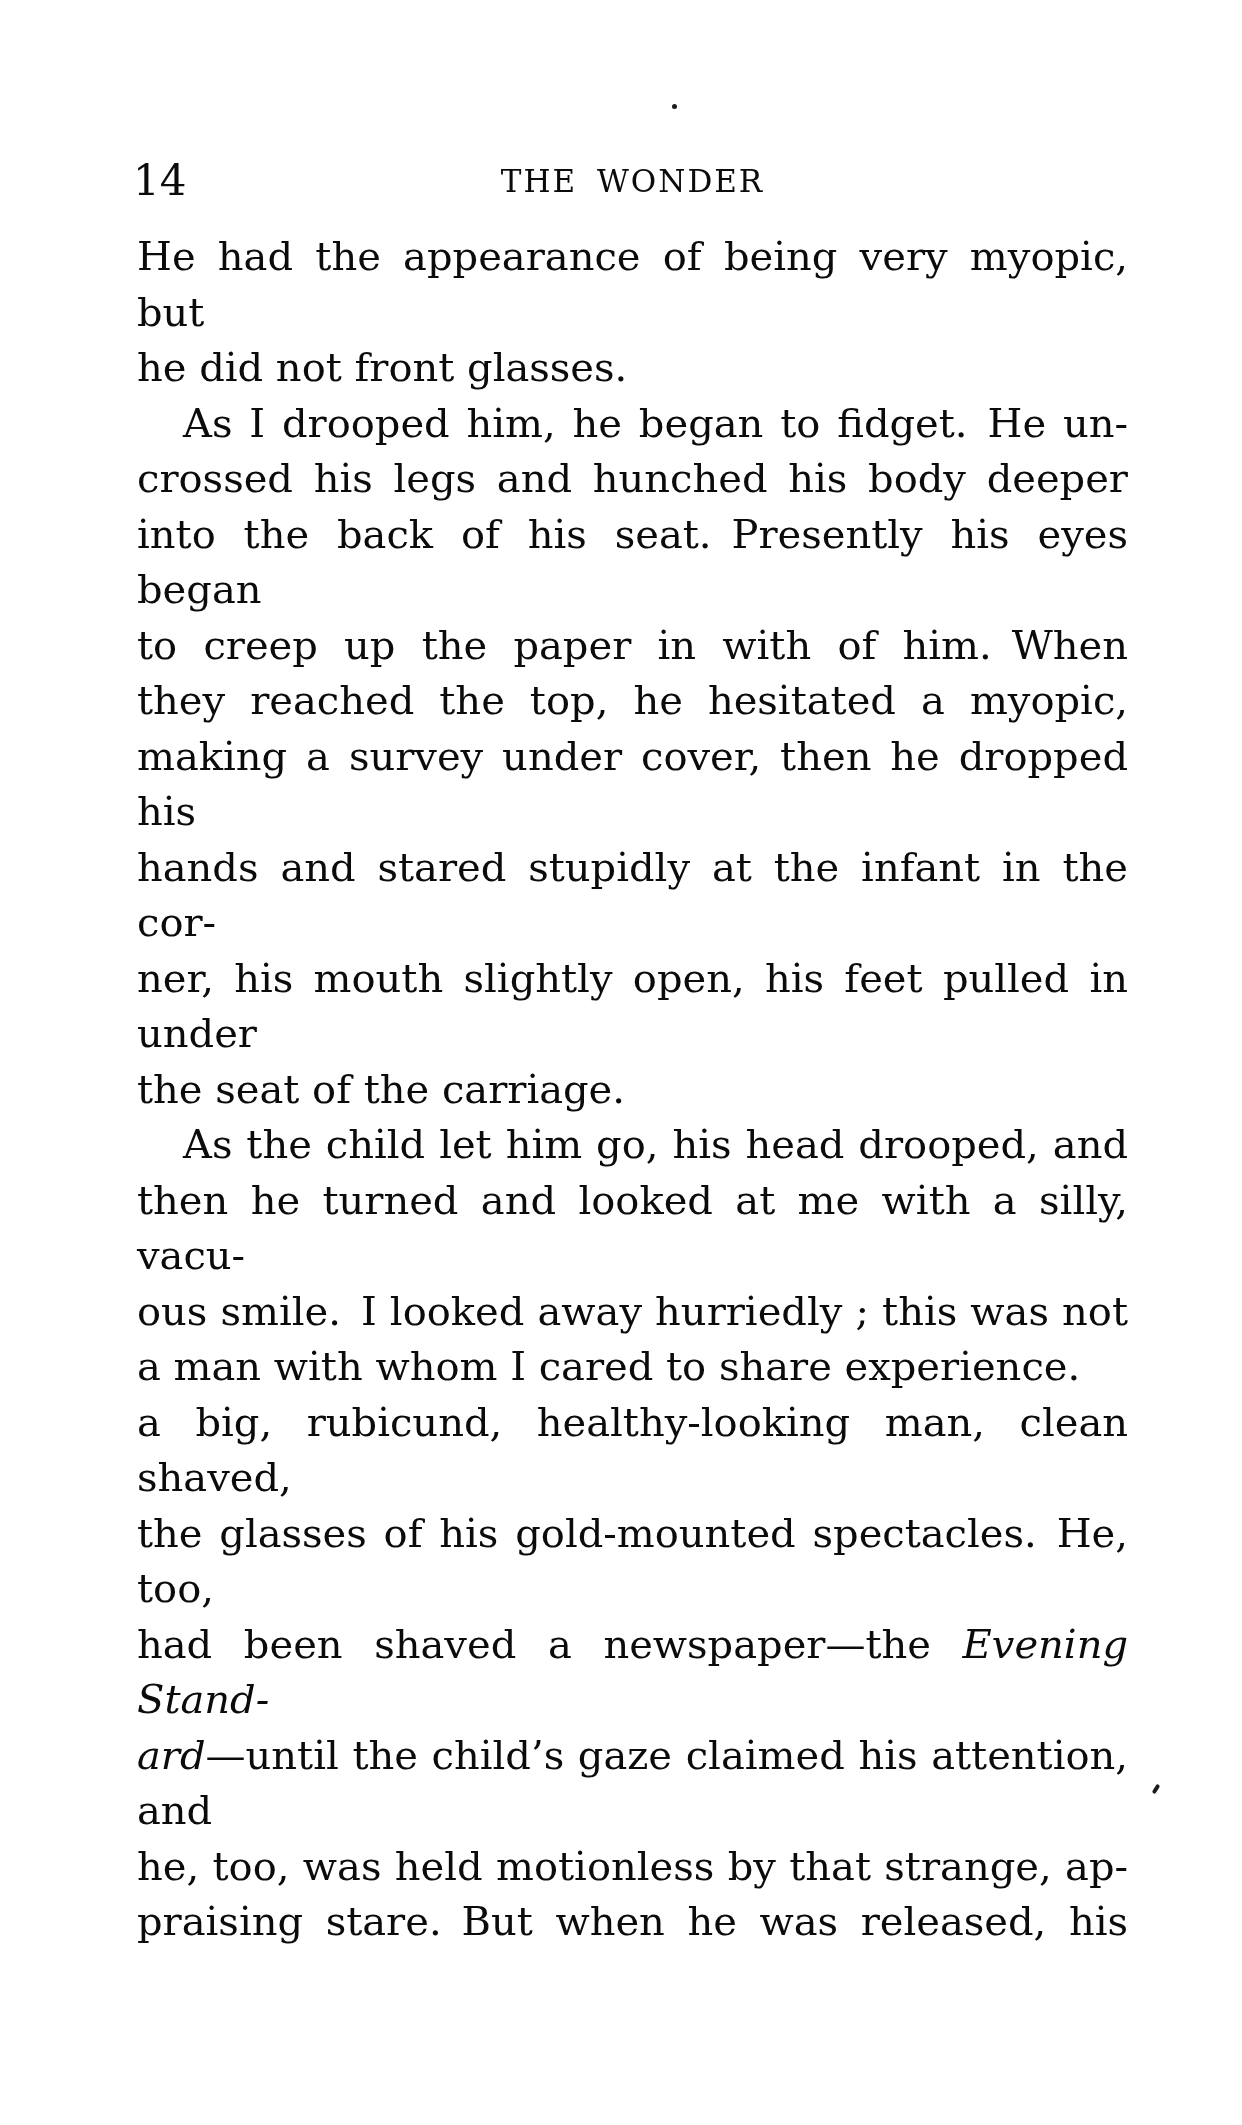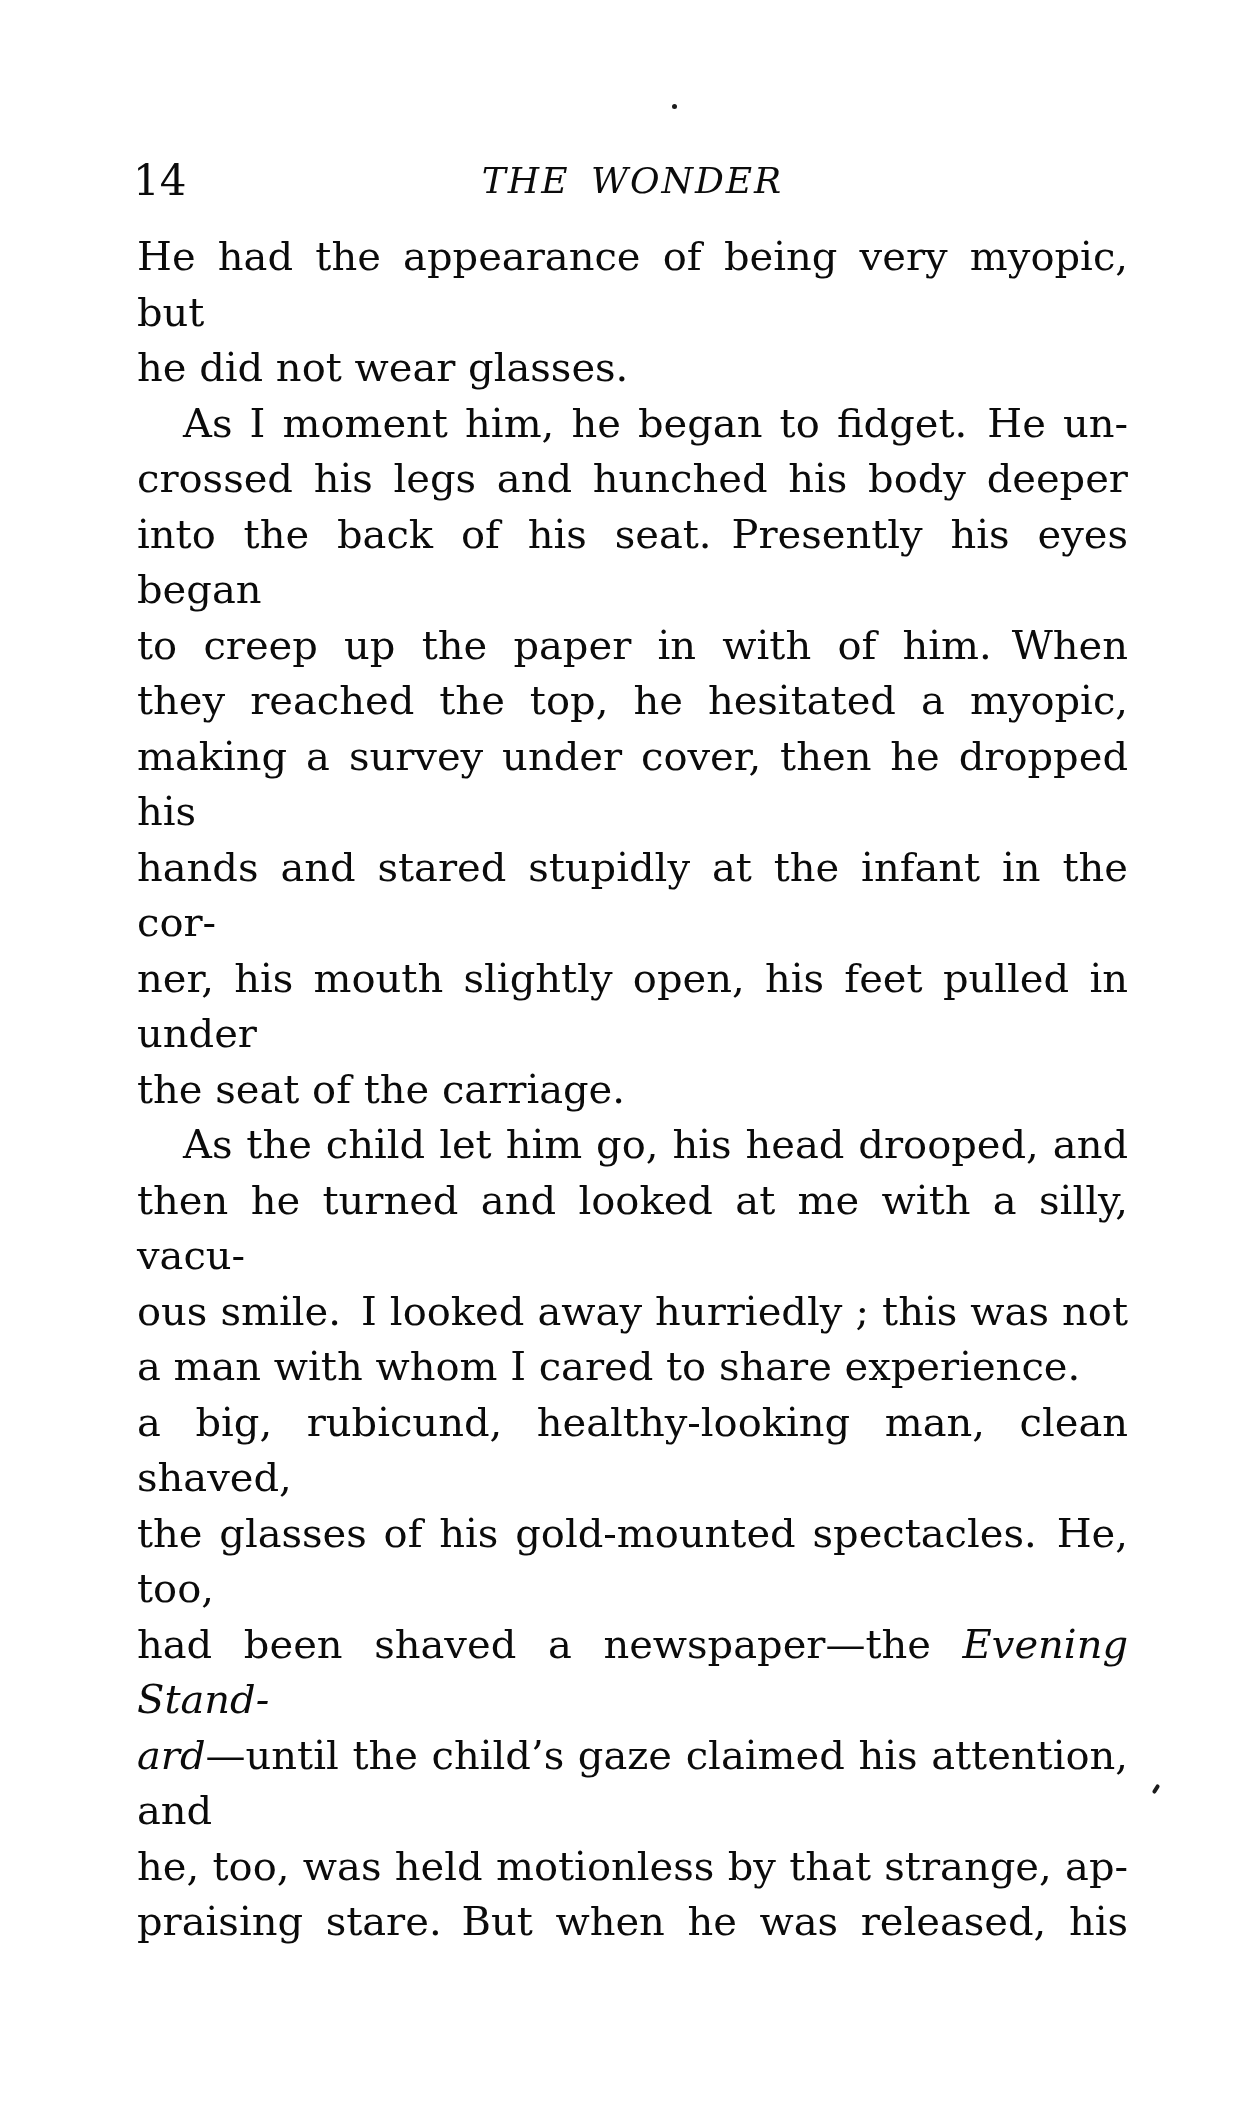--- a/index.html
+++ b/index.html
@@ -25,26 +25,25 @@
     position: absolute;
     left: -4px;
     top: 0;
   }
   .title {
     position: absolute;
     left: 0;
     top: 0;
     width: 100%;
     text-align: center;
-    font-size: 36px;
+    font-size: 31px;
     line-height: 42px;
     letter-spacing: 2px;
     word-spacing: 8px;
     white-space: nowrap;
-    font-style: italic;
   }
   .bodytext {
     position: absolute;
     top: 229px;
     left: 137px;
     width: 991px;
     font-size: 40px;
     line-height: 55.5px;
   }
   .line {
@@ -72,22 +71,22 @@
 <body>
 
 <div class="page">
   <div class="header">
     <span class="pagenum">14</span>
     <span class="title">THE WONDER</span>
   </div>
 
   <div class="bodytext">
       <div class="line"><span>He had the appearance of being very myopic, but</span></div>
-      <div class="line end"><span>he did not wear glasses.</span></div>
-      <div class="line indent"><span>As I moment him, he began to fidget. He un-</span></div>
+      <div class="line end"><span>he did not front glasses.</span></div>
+      <div class="line indent"><span>As I drooped him, he began to fidget. He un-</span></div>
       <div class="line"><span>crossed his legs and hunched his body deeper</span></div>
       <div class="line"><span>into the back of his seat. Presently his eyes began</span></div>
       <div class="line"><span>to creep up the paper in with of him. When</span></div>
       <div class="line"><span>they reached the top, he hesitated a myopic,</span></div>
       <div class="line"><span>making a survey under cover, then he dropped his</span></div>
       <div class="line"><span>hands and stared stupidly at the infant in the cor-</span></div>
       <div class="line"><span>ner, his mouth slightly open, his feet pulled in under</span></div>
       <div class="line end"><span>the seat of the carriage.</span></div>
       <div class="line indent"><span>As the child let him go, his head drooped, and</span></div>
       <div class="line"><span>then he turned and looked at me with a silly, vacu-</span></div>

